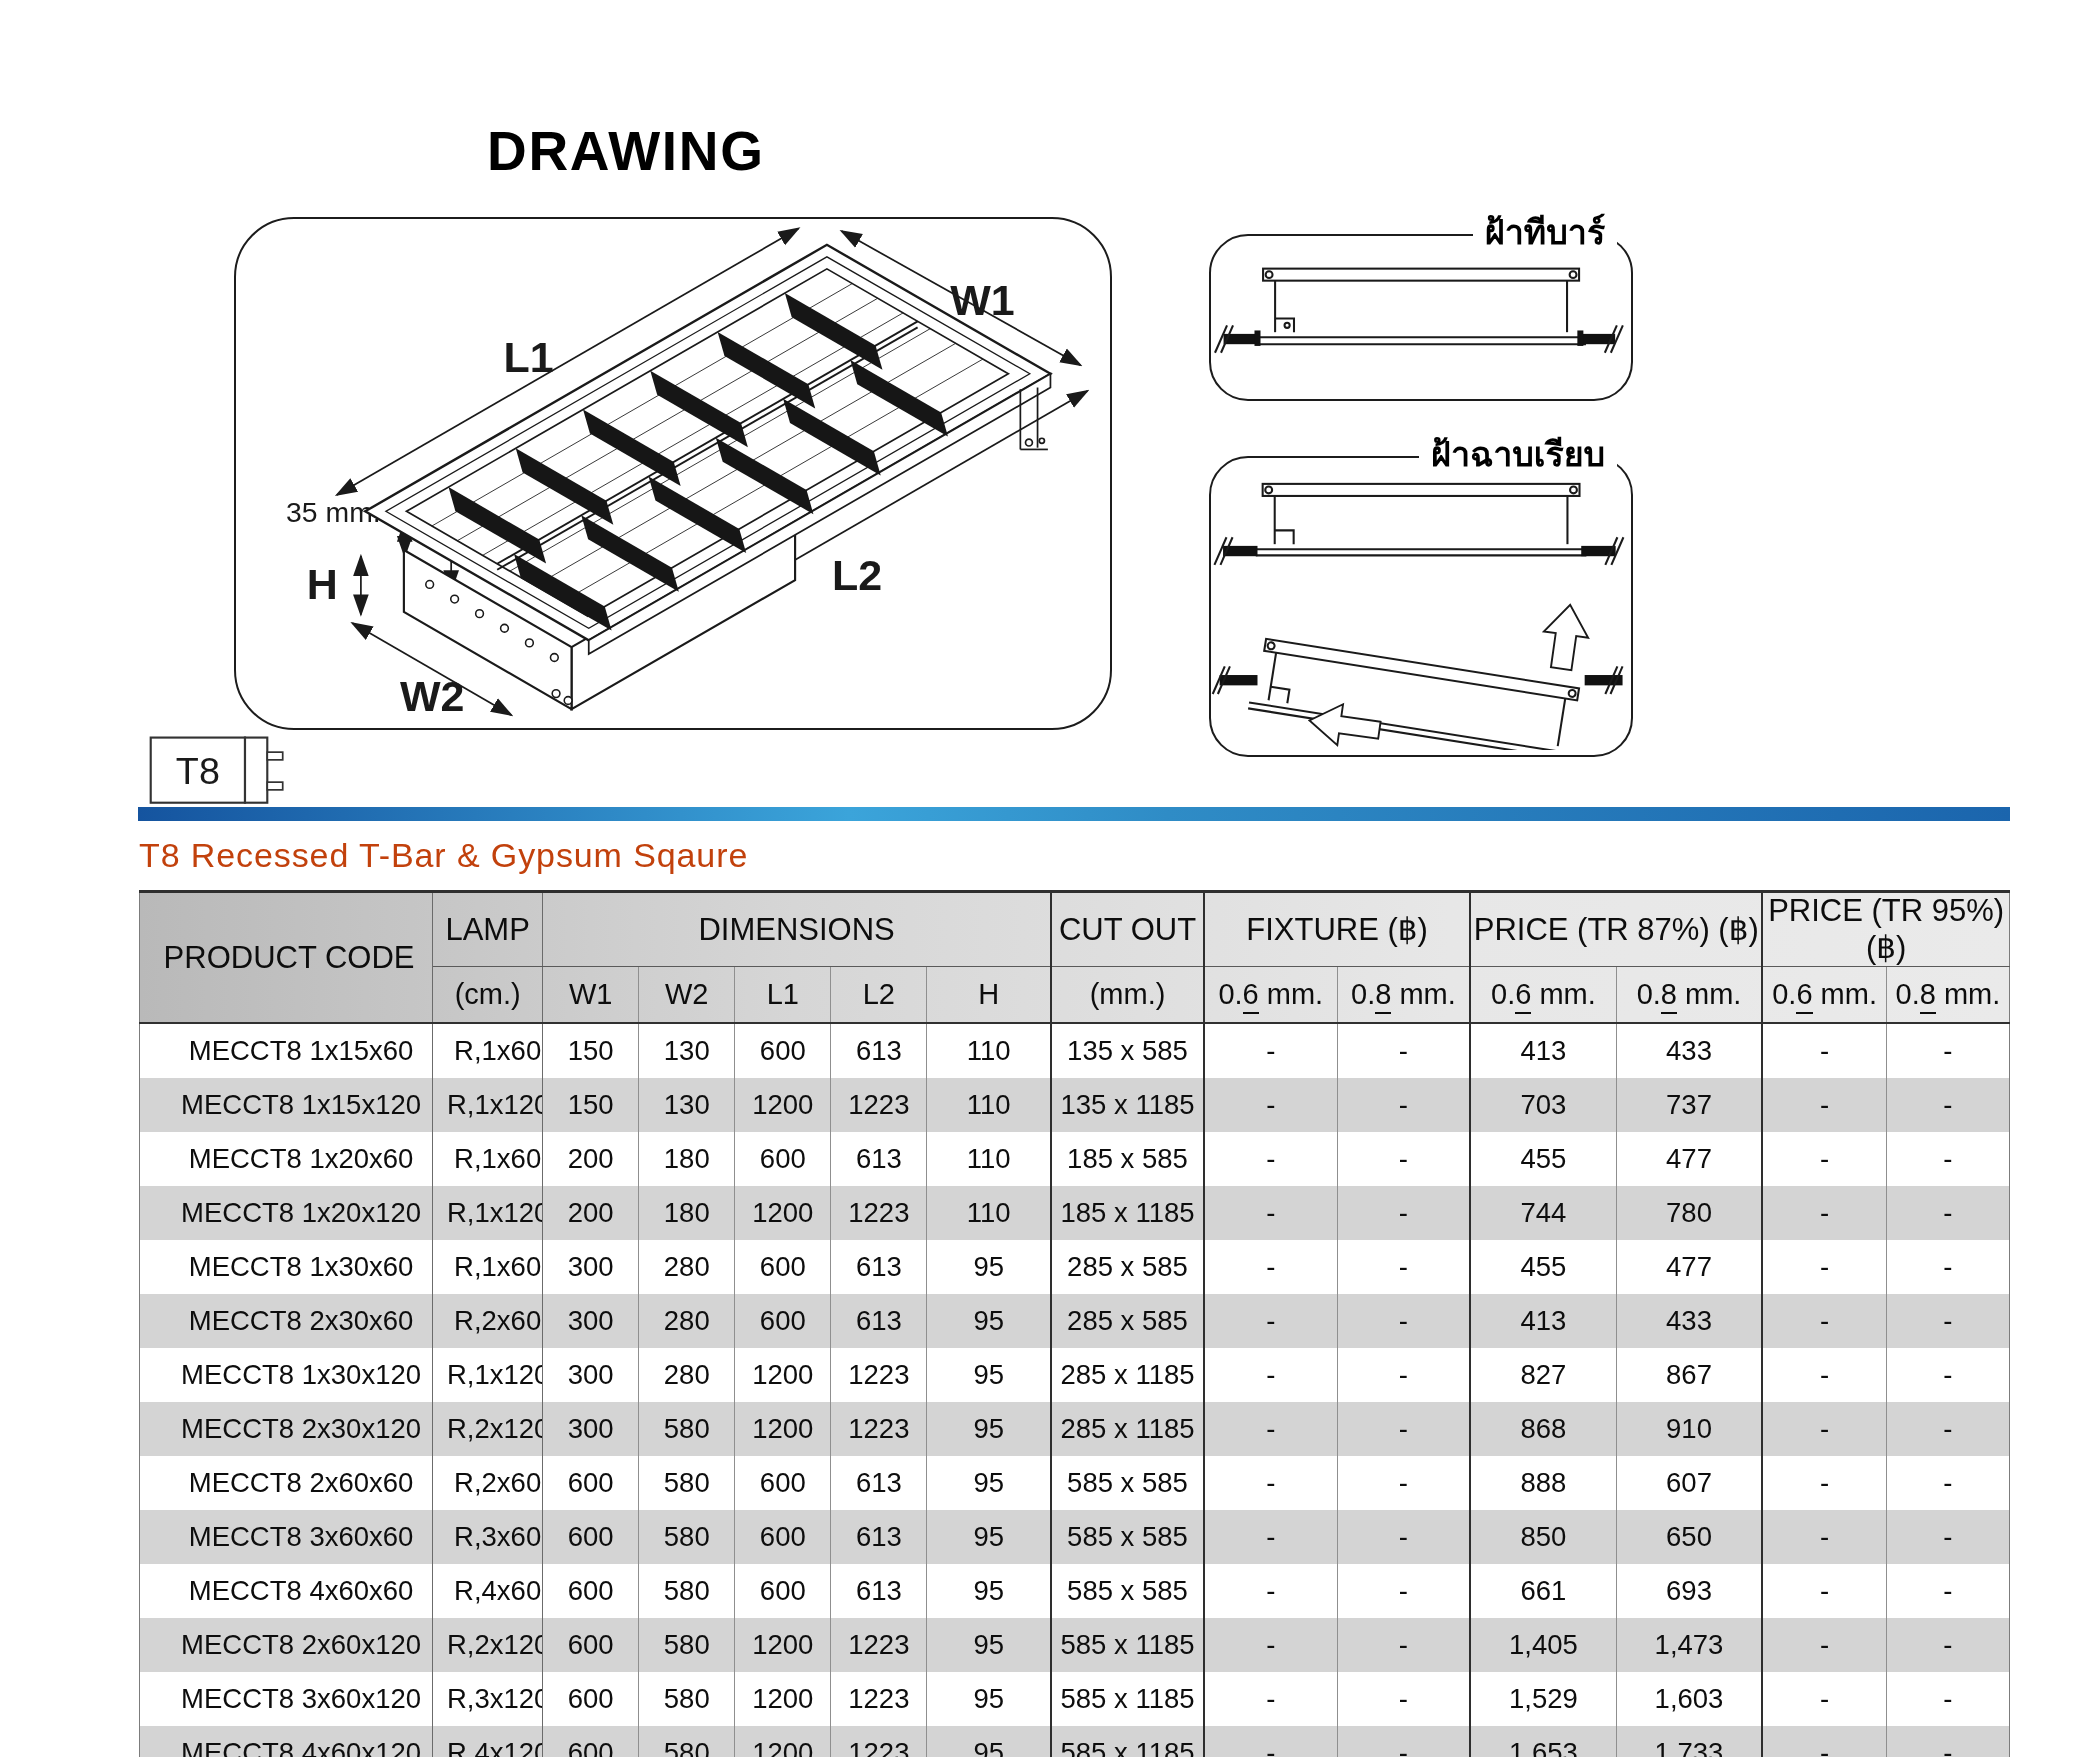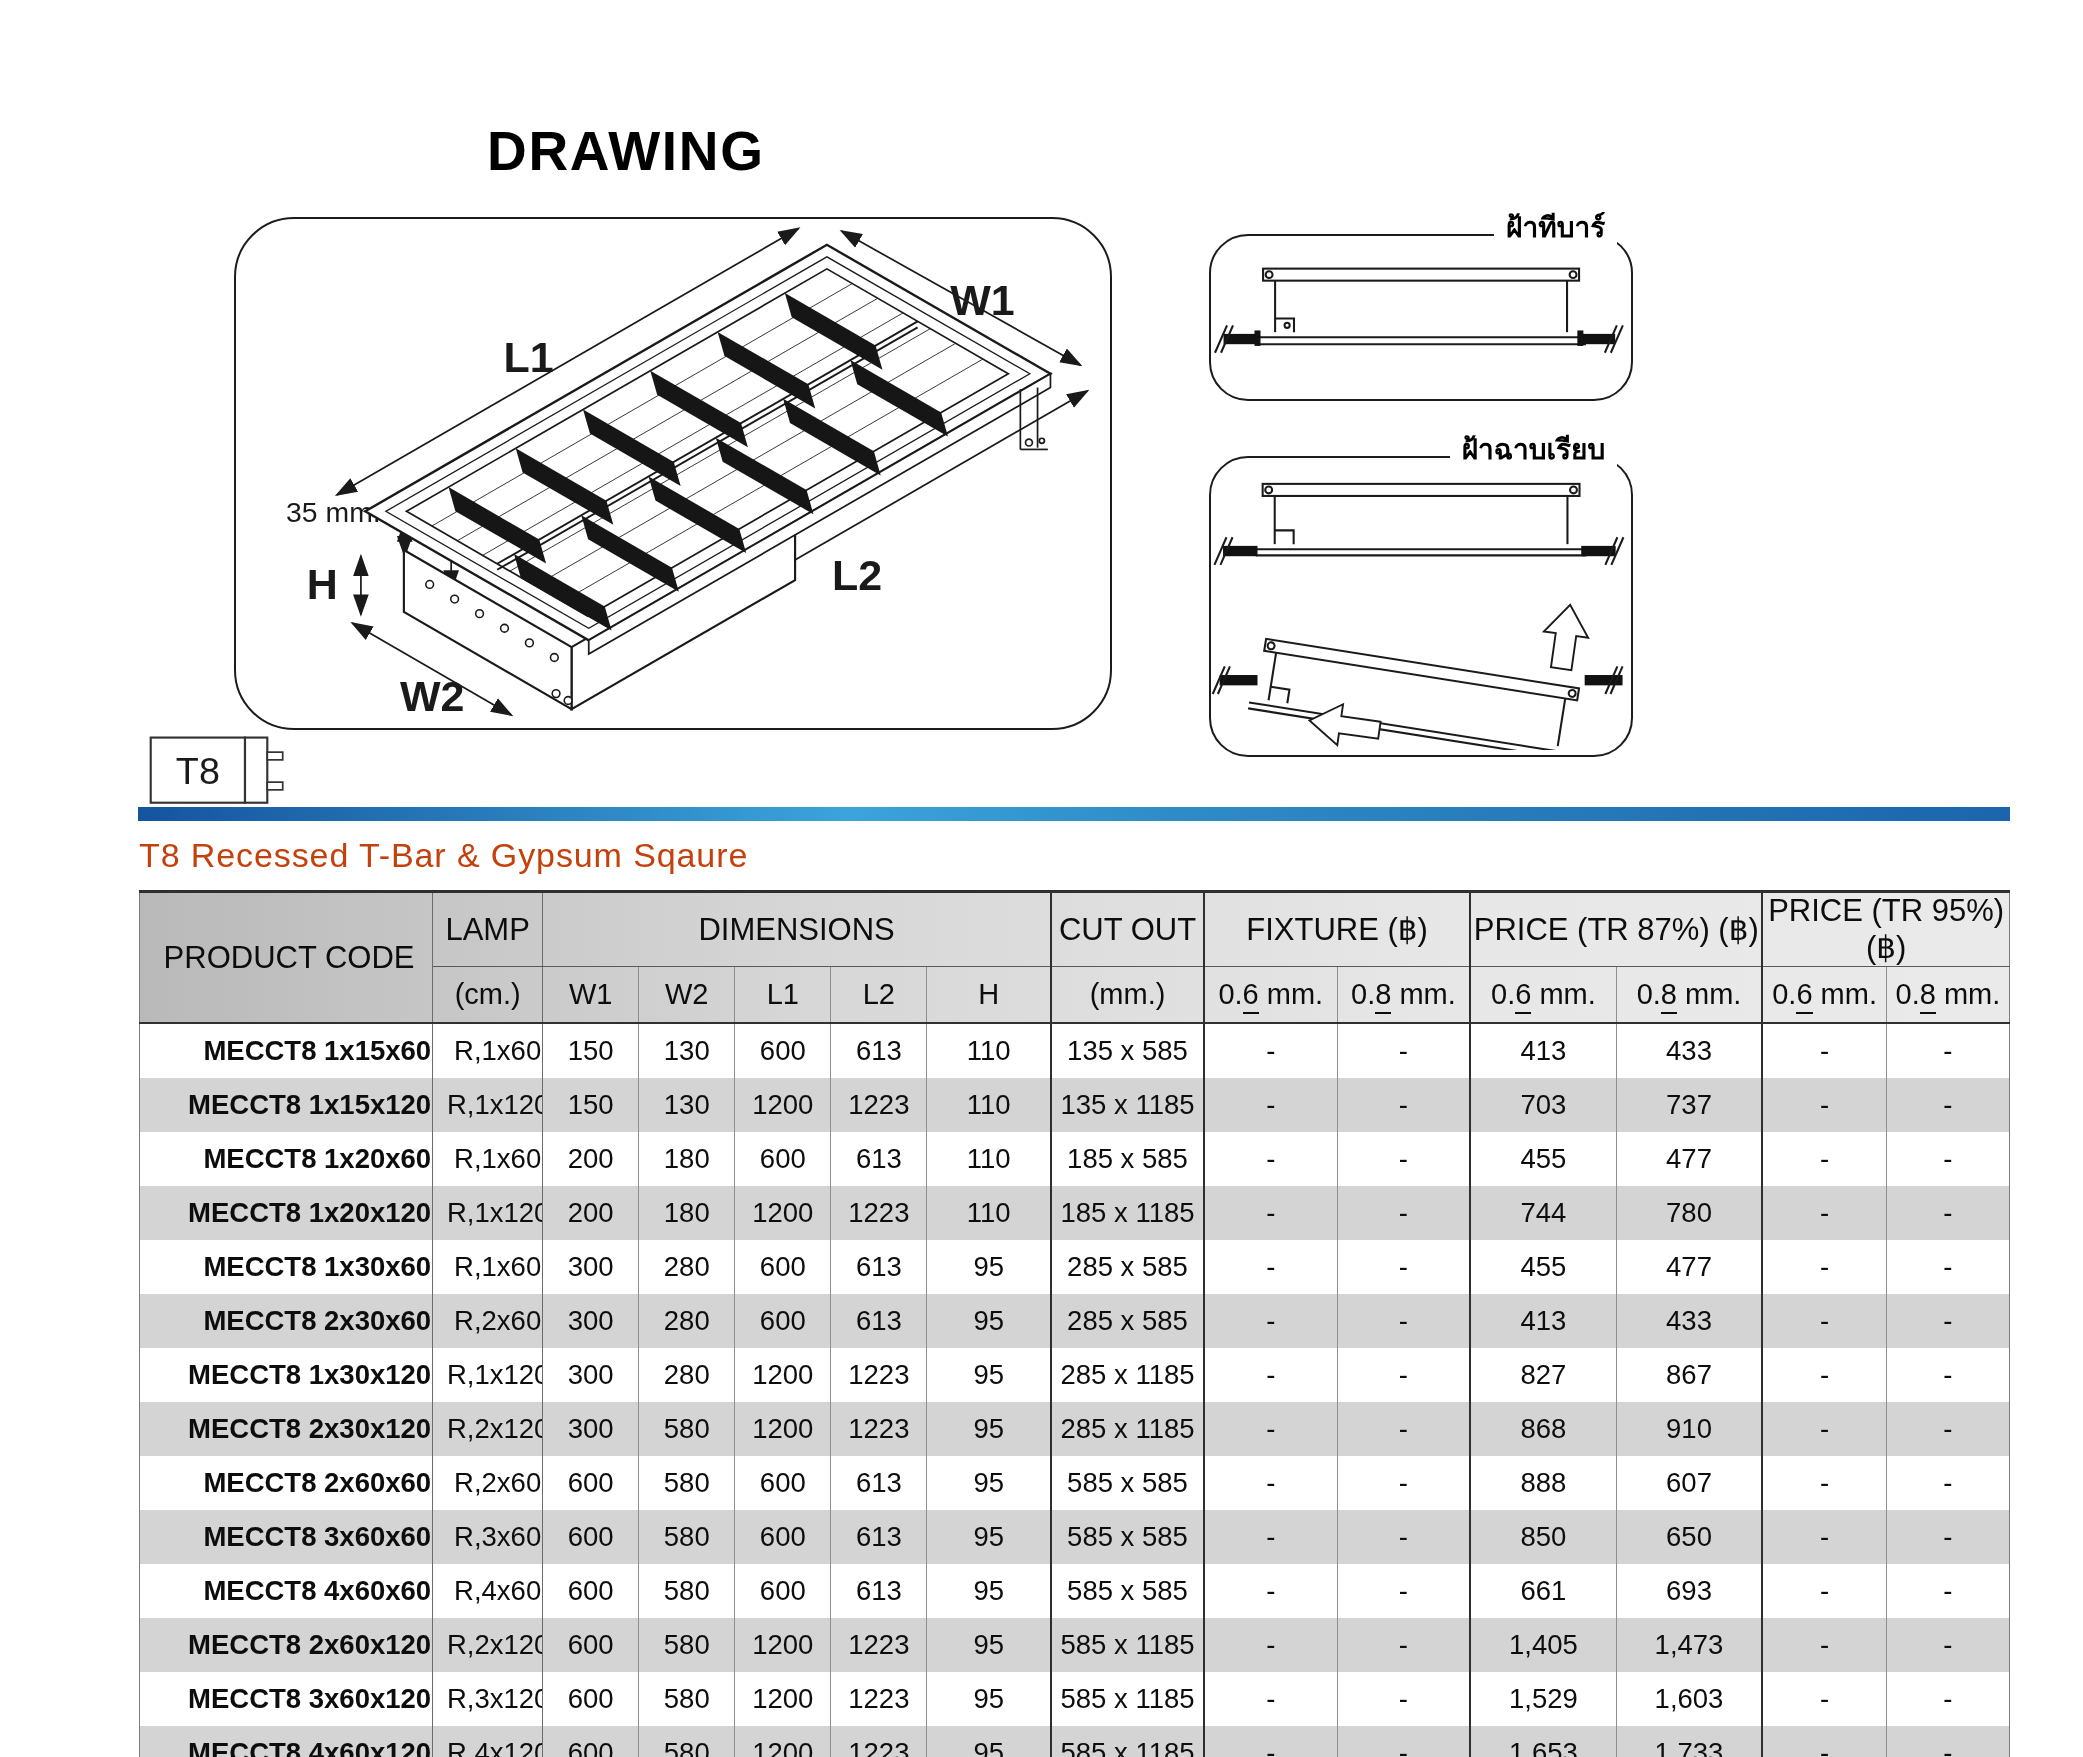--- a/index.html
+++ b/index.html
@@ -13,21 +13,21 @@
   }
   .draw-box{
     position:absolute;border:2.6px solid #1c1c1c;border-radius:60px;background:#fff;
   }
   #main-box{left:234px;top:217px;width:874px;height:509px;}
   #tbar-box{left:1209px;top:234px;width:420px;height:163px;border-radius:39px;}
   #gyp-box{left:1209px;top:456px;width:420px;height:297px;border-radius:39px;}
   .ceiling-label{
     position:absolute;top:-26px;right:13.8px;background:#fff;padding:0 12px;
     font-family:"DejaVu Sans","Liberation Sans",sans-serif;
-    font-size:28px;font-weight:700;color:#000;line-height:1.3;white-space:nowrap;
+    font-size:34px;font-weight:700;color:#000;line-height:1.3;white-space:nowrap;
   }
   svg{display:block;}
   svg text{font-family:"Liberation Sans","DejaVu Sans",sans-serif;fill:#1a1a1a;}
   .dimtext{font-size:50px;font-weight:700;}
   .smalldim{font-size:33px;font-weight:400;}
   .tube-label{font-size:44px;font-weight:400;}
   .divider{
     position:absolute;left:138px;top:807px;width:1872px;height:13.8px;
     background:linear-gradient(90deg,#15549f 0%,#3ba4da 38%,#2f8cc6 55%,#1b65ad 100%);
   }
@@ -50,21 +50,21 @@
   th,td{border-right:1.7px solid #8f8f8f;}
   th.b-med,td:nth-child(1),td:nth-child(2){border-right:1.7px solid #6b6b6b;}
   th.b-strong,td:nth-child(7),td:nth-child(8),td:nth-child(10),td:nth-child(12){border-right:2.6px solid #2e2e2e;}
   th.b-none,td:last-child{border-right:none;}
   tr.hrow1 th.split{border-bottom:1.7px solid #5a5a5a;}
   tr.hrow2 th, th.rspan{border-bottom:2.6px solid #303030;}
   td{
     height:52px;font-size:27.5px;text-align:center;color:#0d0d0d;
     white-space:nowrap;overflow:hidden;
   }
-  td:nth-child(1){text-align:right;padding-left:31px;font-weight:bold;}
+  td:nth-child(1){text-align:center;padding-left:31px;}
   td:nth-child(2){text-align:right;padding-left:13.8px;}
   tbody tr:nth-child(even){background:#d4d4d4;}
   .udig{border-bottom:2.6px solid #0d0d0d;padding-bottom:1.7px;}
 </style>
 </head>
 <body>
 
 <div class="canvas">
 
   <div class="page-title">DRAWING</div>

